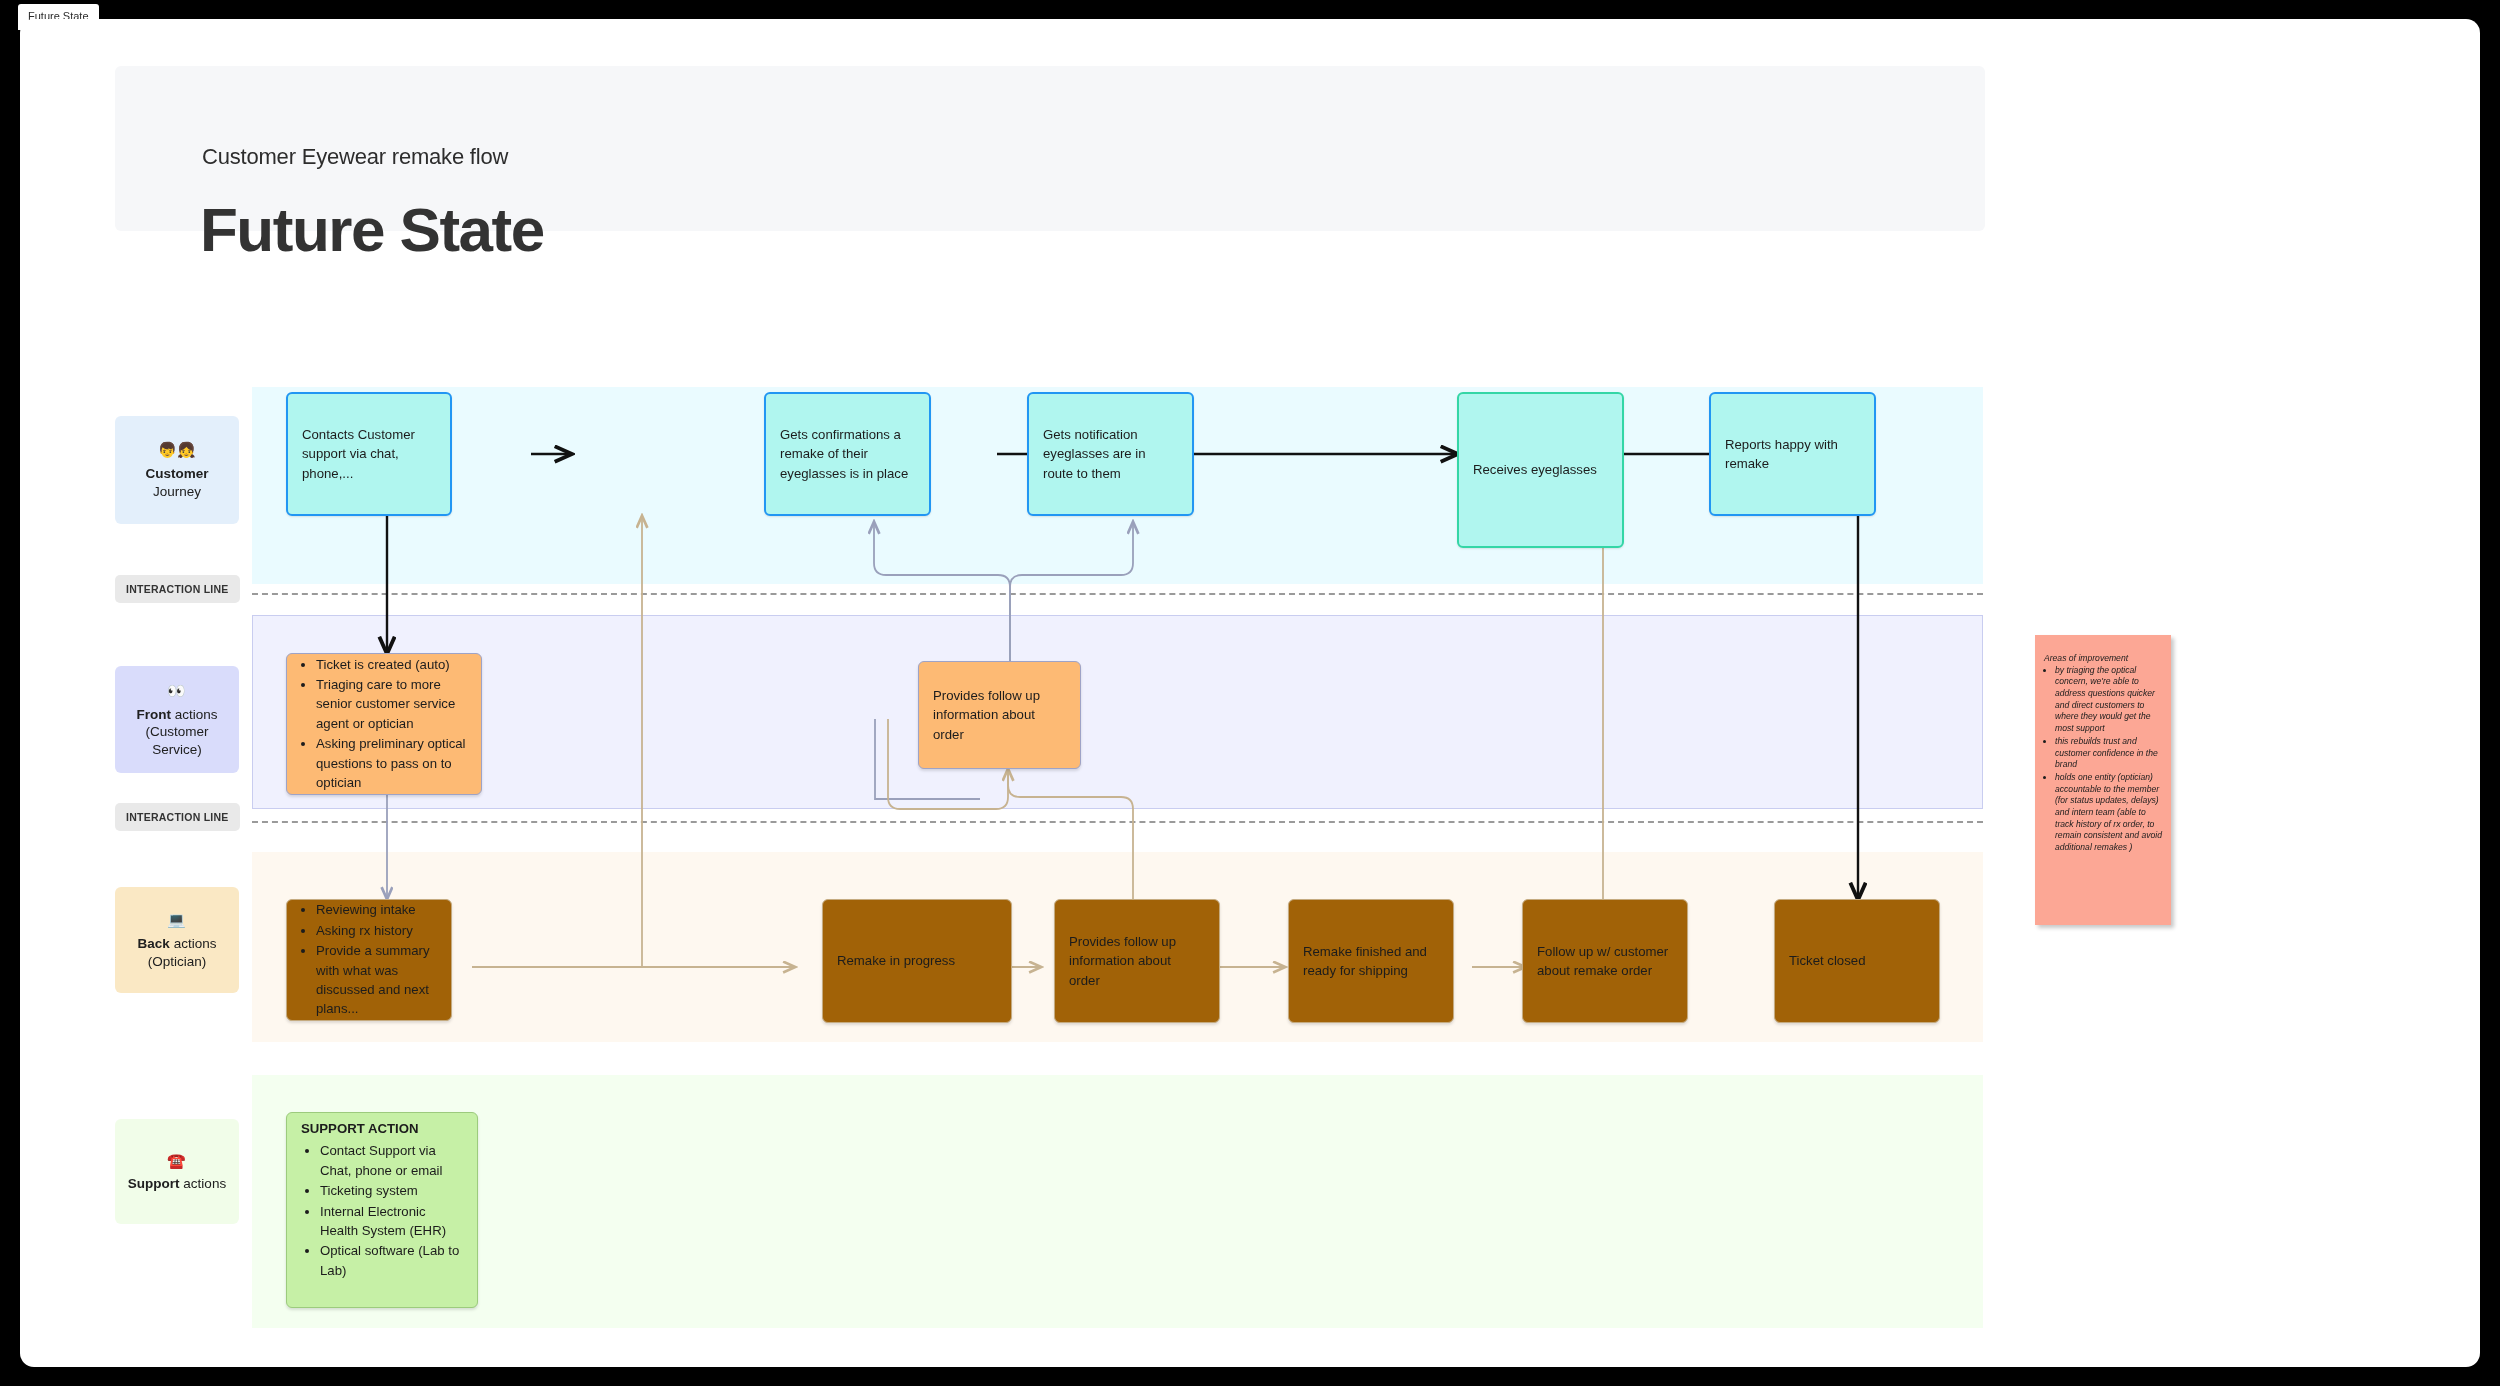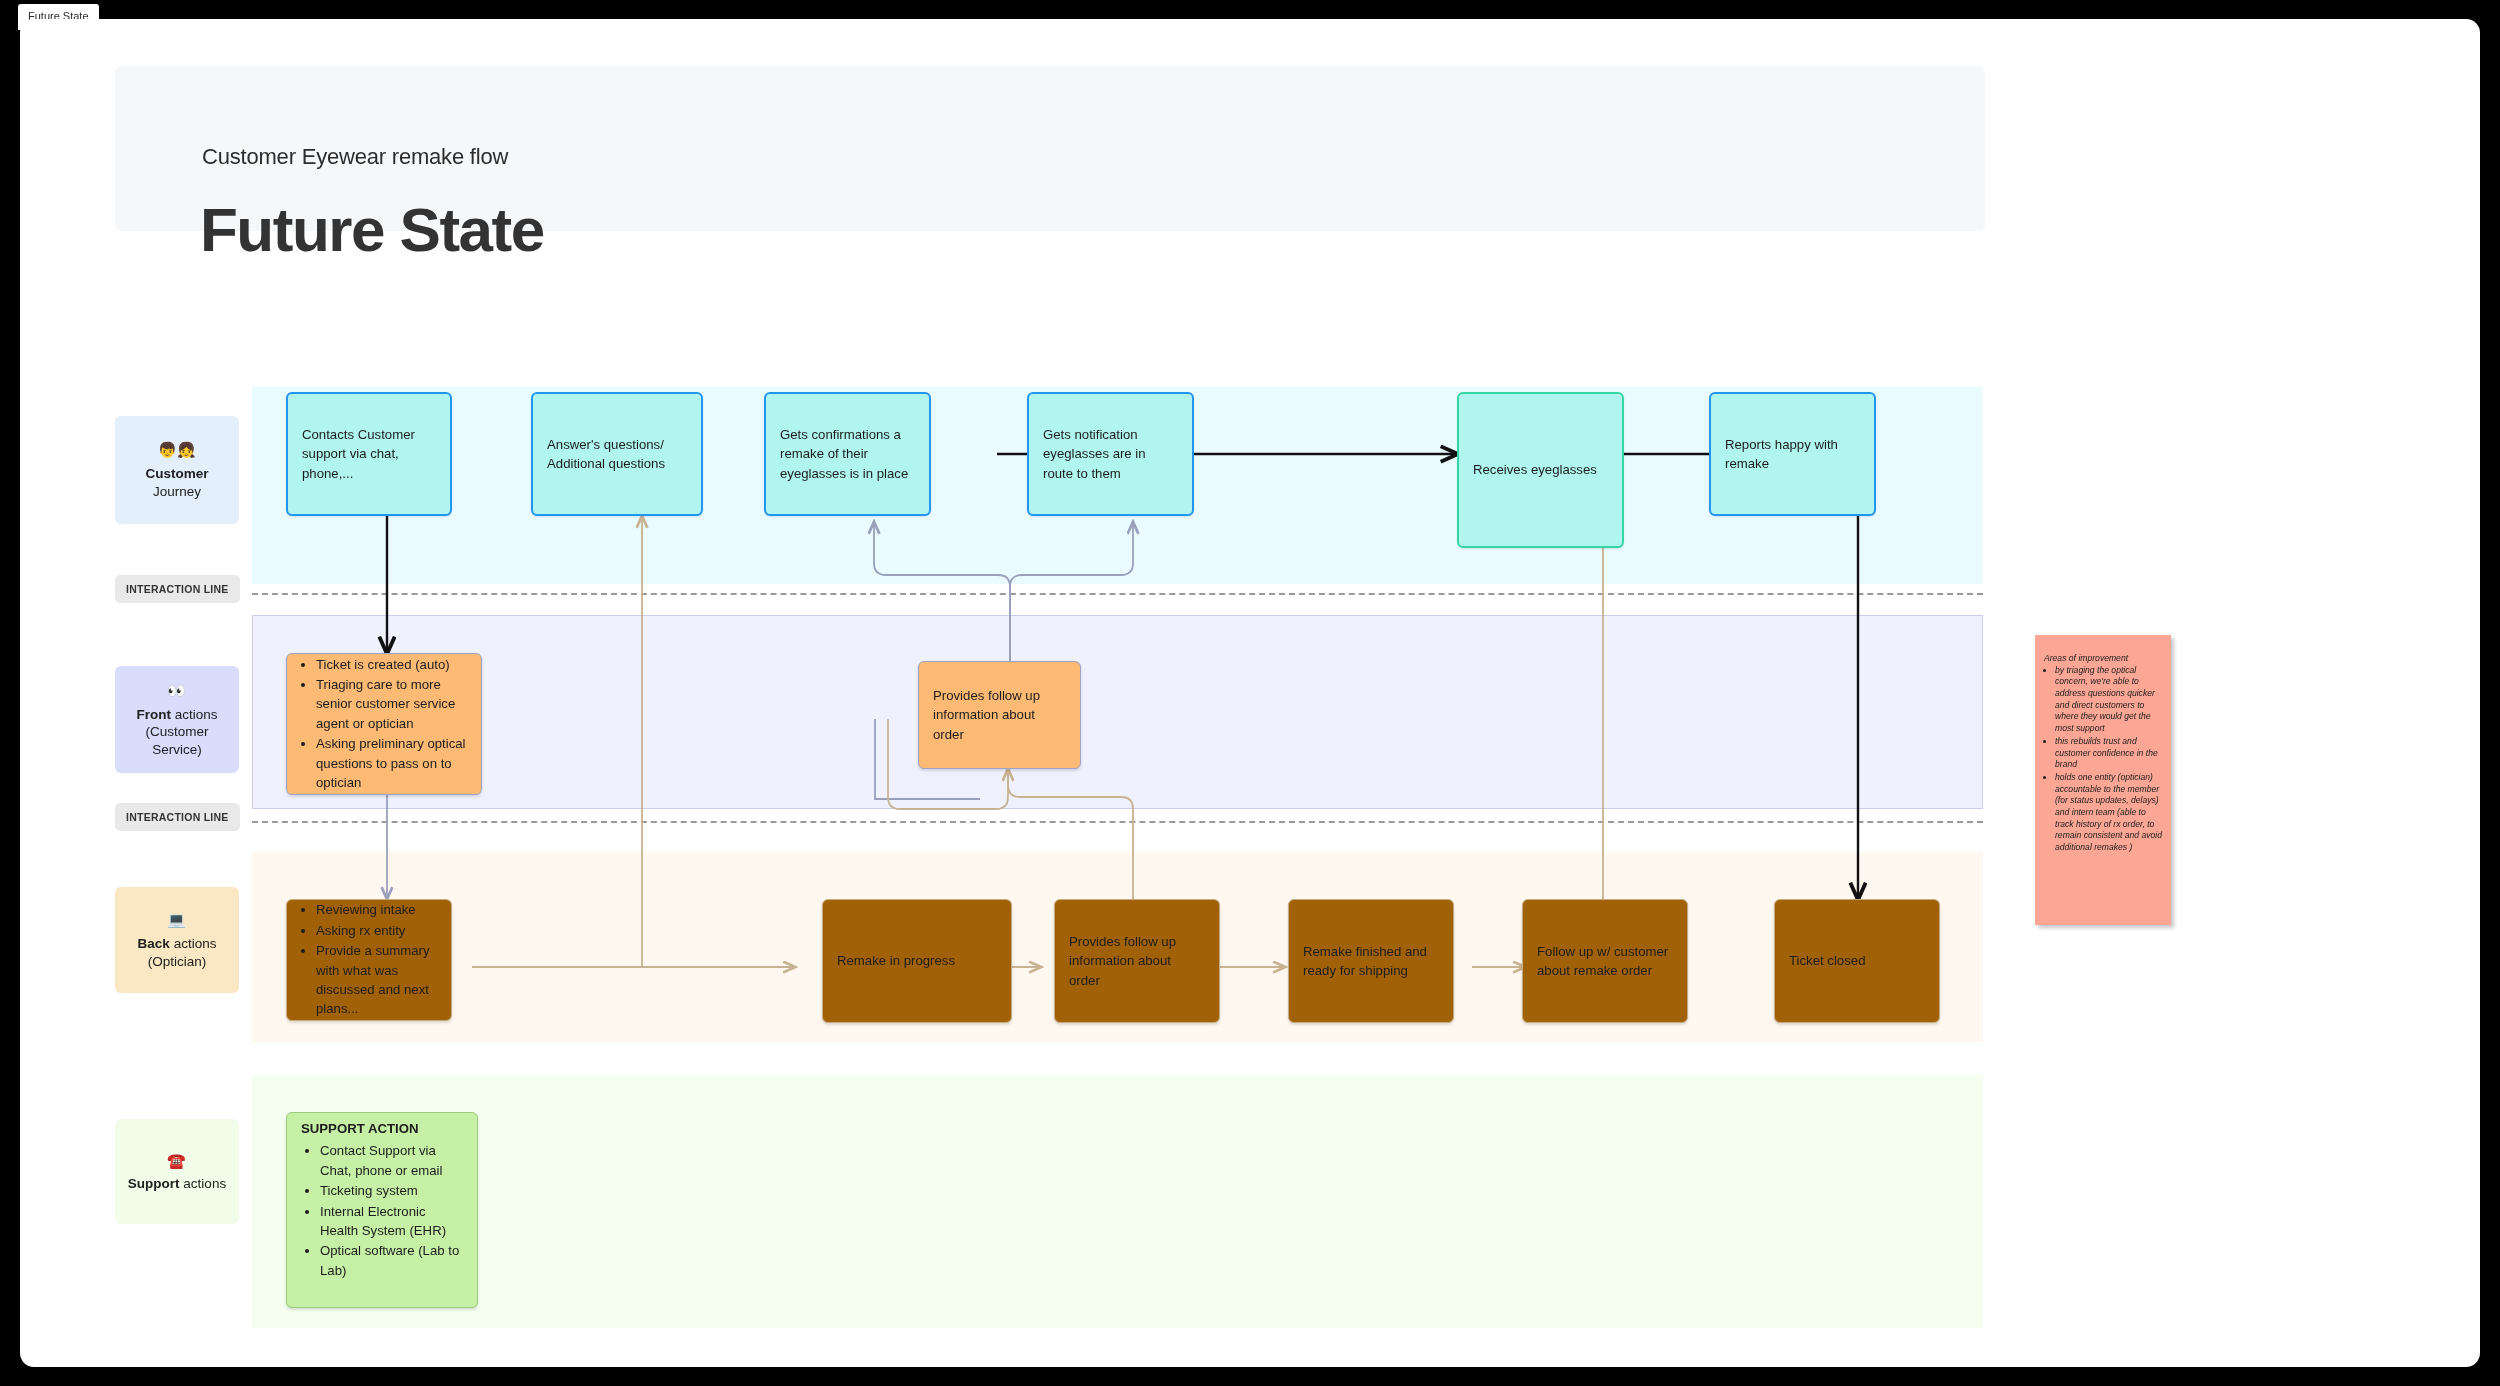--- a/index.html
+++ b/index.html
@@ -230,21 +230,20 @@
       <line x1="1200" y1="948" x2="1265" y2="948" stroke="#c7b391" stroke-width="1.8" marker-end="url(#ar-tan)"></line>
       <line x1="1452" y1="948" x2="1505" y2="948" stroke="#c7b391" stroke-width="1.8" marker-end="url(#ar-tan)"></line>
 
       <path d="M1583,880 L1583,497" fill="none" stroke="#c7b391" stroke-width="1.8" marker-end="url(#ar-tan)"></path>
 
       <line x1="1838" y1="491" x2="1838" y2="880" stroke="#111" stroke-width="2.4" marker-end="url(#ar-blk)"></line>
     </svg>
 
     <div class="node cust-node" style="left:266px; top:373px; width:166px; height:124px;">Contacts Customer support via chat, phone,...</div>
 
-    <div class="node cust-node" style="left:511px; top:373px; width:172px; height:124px;">Answer's questions/ Additional questions</div>
 
     <div class="node cust-node" style="left:744px; top:373px; width:167px; height:124px;">Gets confirmations a remake of their eyeglasses is in place</div>
 
     <div class="node cust-node" style="left:1007px; top:373px; width:167px; height:124px;">Gets notification eyeglasses are in route to them</div>
 
     <div class="node cust-node green-border" style="left:1437px; top:373px; width:167px; height:156px;">Receives eyeglasses</div>
 
     <div class="node cust-node" style="left:1689px; top:373px; width:167px; height:124px;">Reports happy with remake</div>
 
     <div class="node front-node" style="left:266px; top:634px; width:196px; height:142px;">
@@ -253,21 +252,21 @@
         <li>Triaging care to more senior customer service agent or optician</li>
         <li>Asking preliminary optical questions to pass on to optician</li>
       </ul>
     </div>
 
     <div class="node front-node" style="left:898px; top:642px; width:163px; height:108px;">Provides follow up information about order</div>
 
     <div class="node back-node" style="left:266px; top:880px; width:166px; height:122px;">
       <ul>
         <li>Reviewing intake</li>
-        <li>Asking rx entity</li>
+        <li>Asking rx history</li>
         <li>Provide a summary with what was discussed and next plans...</li>
       </ul>
     </div>
 
     <div class="node back-node" style="left:802px; top:880px; width:190px; height:124px;">Remake in progress</div>
 
     <div class="node back-node" style="left:1034px; top:880px; width:166px; height:124px;">Provides follow up information about order</div>
 
     <div class="node back-node" style="left:1268px; top:880px; width:166px; height:124px;">Remake finished and ready for shipping</div>
 

